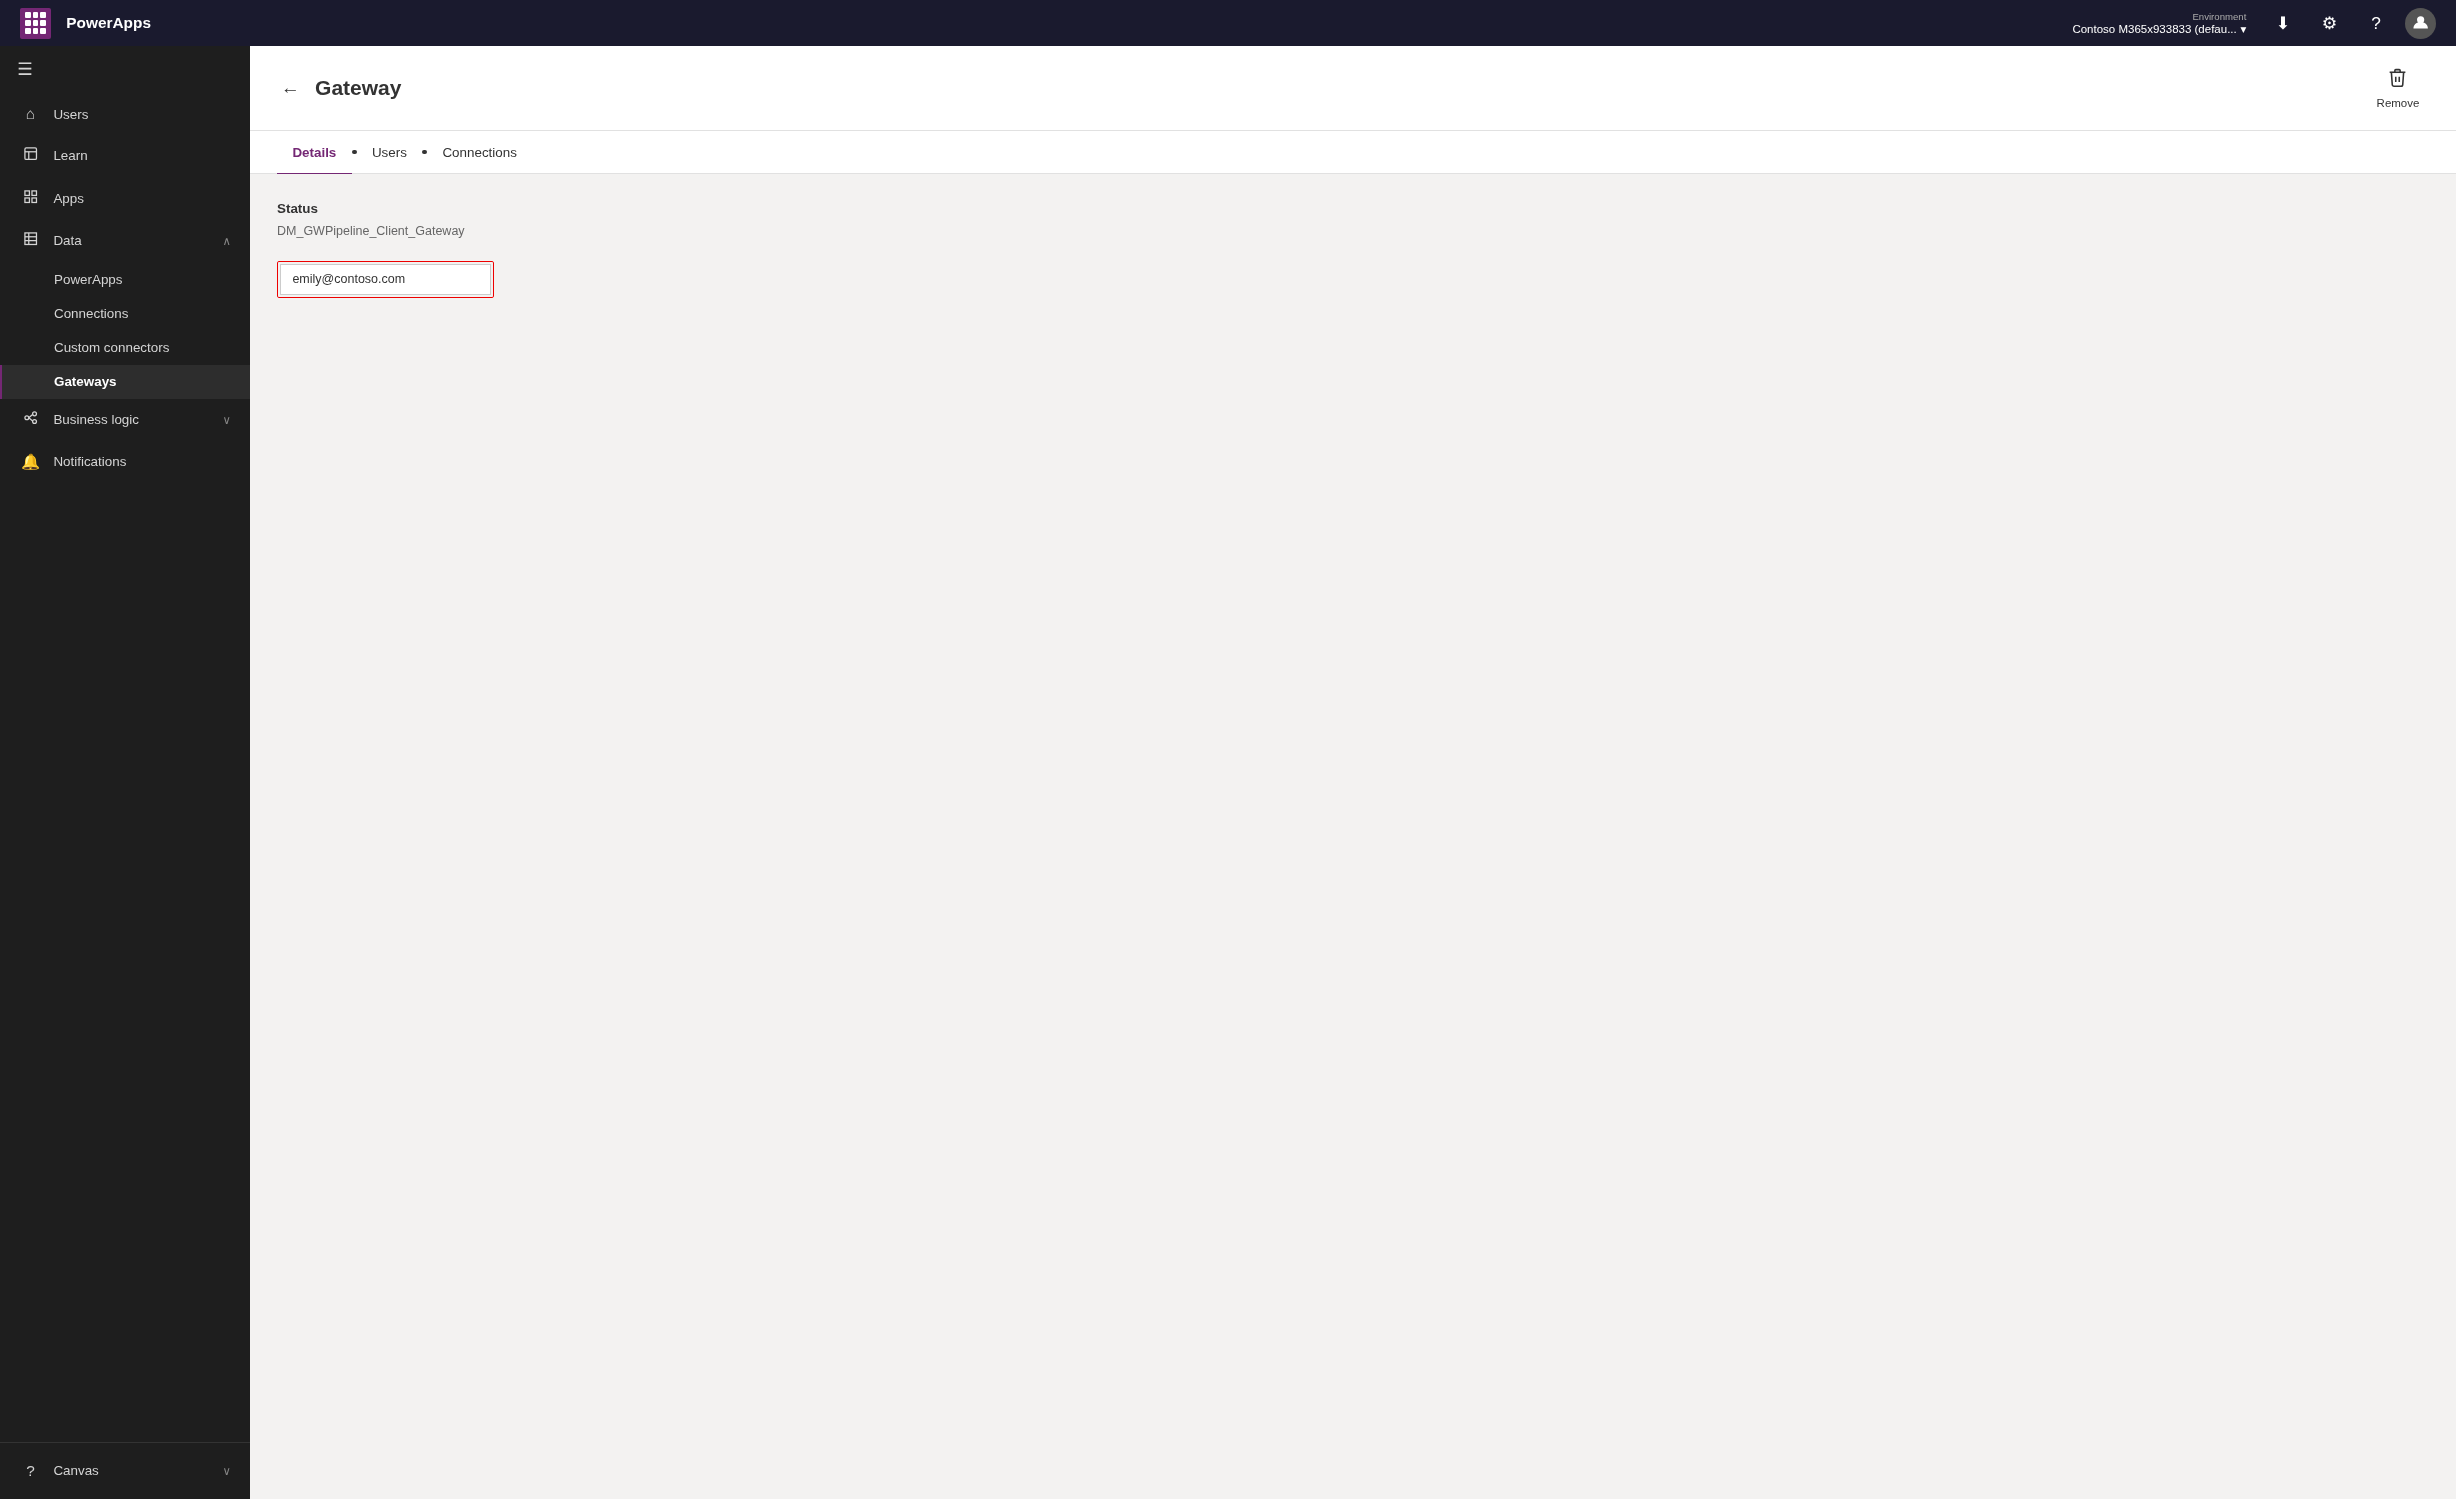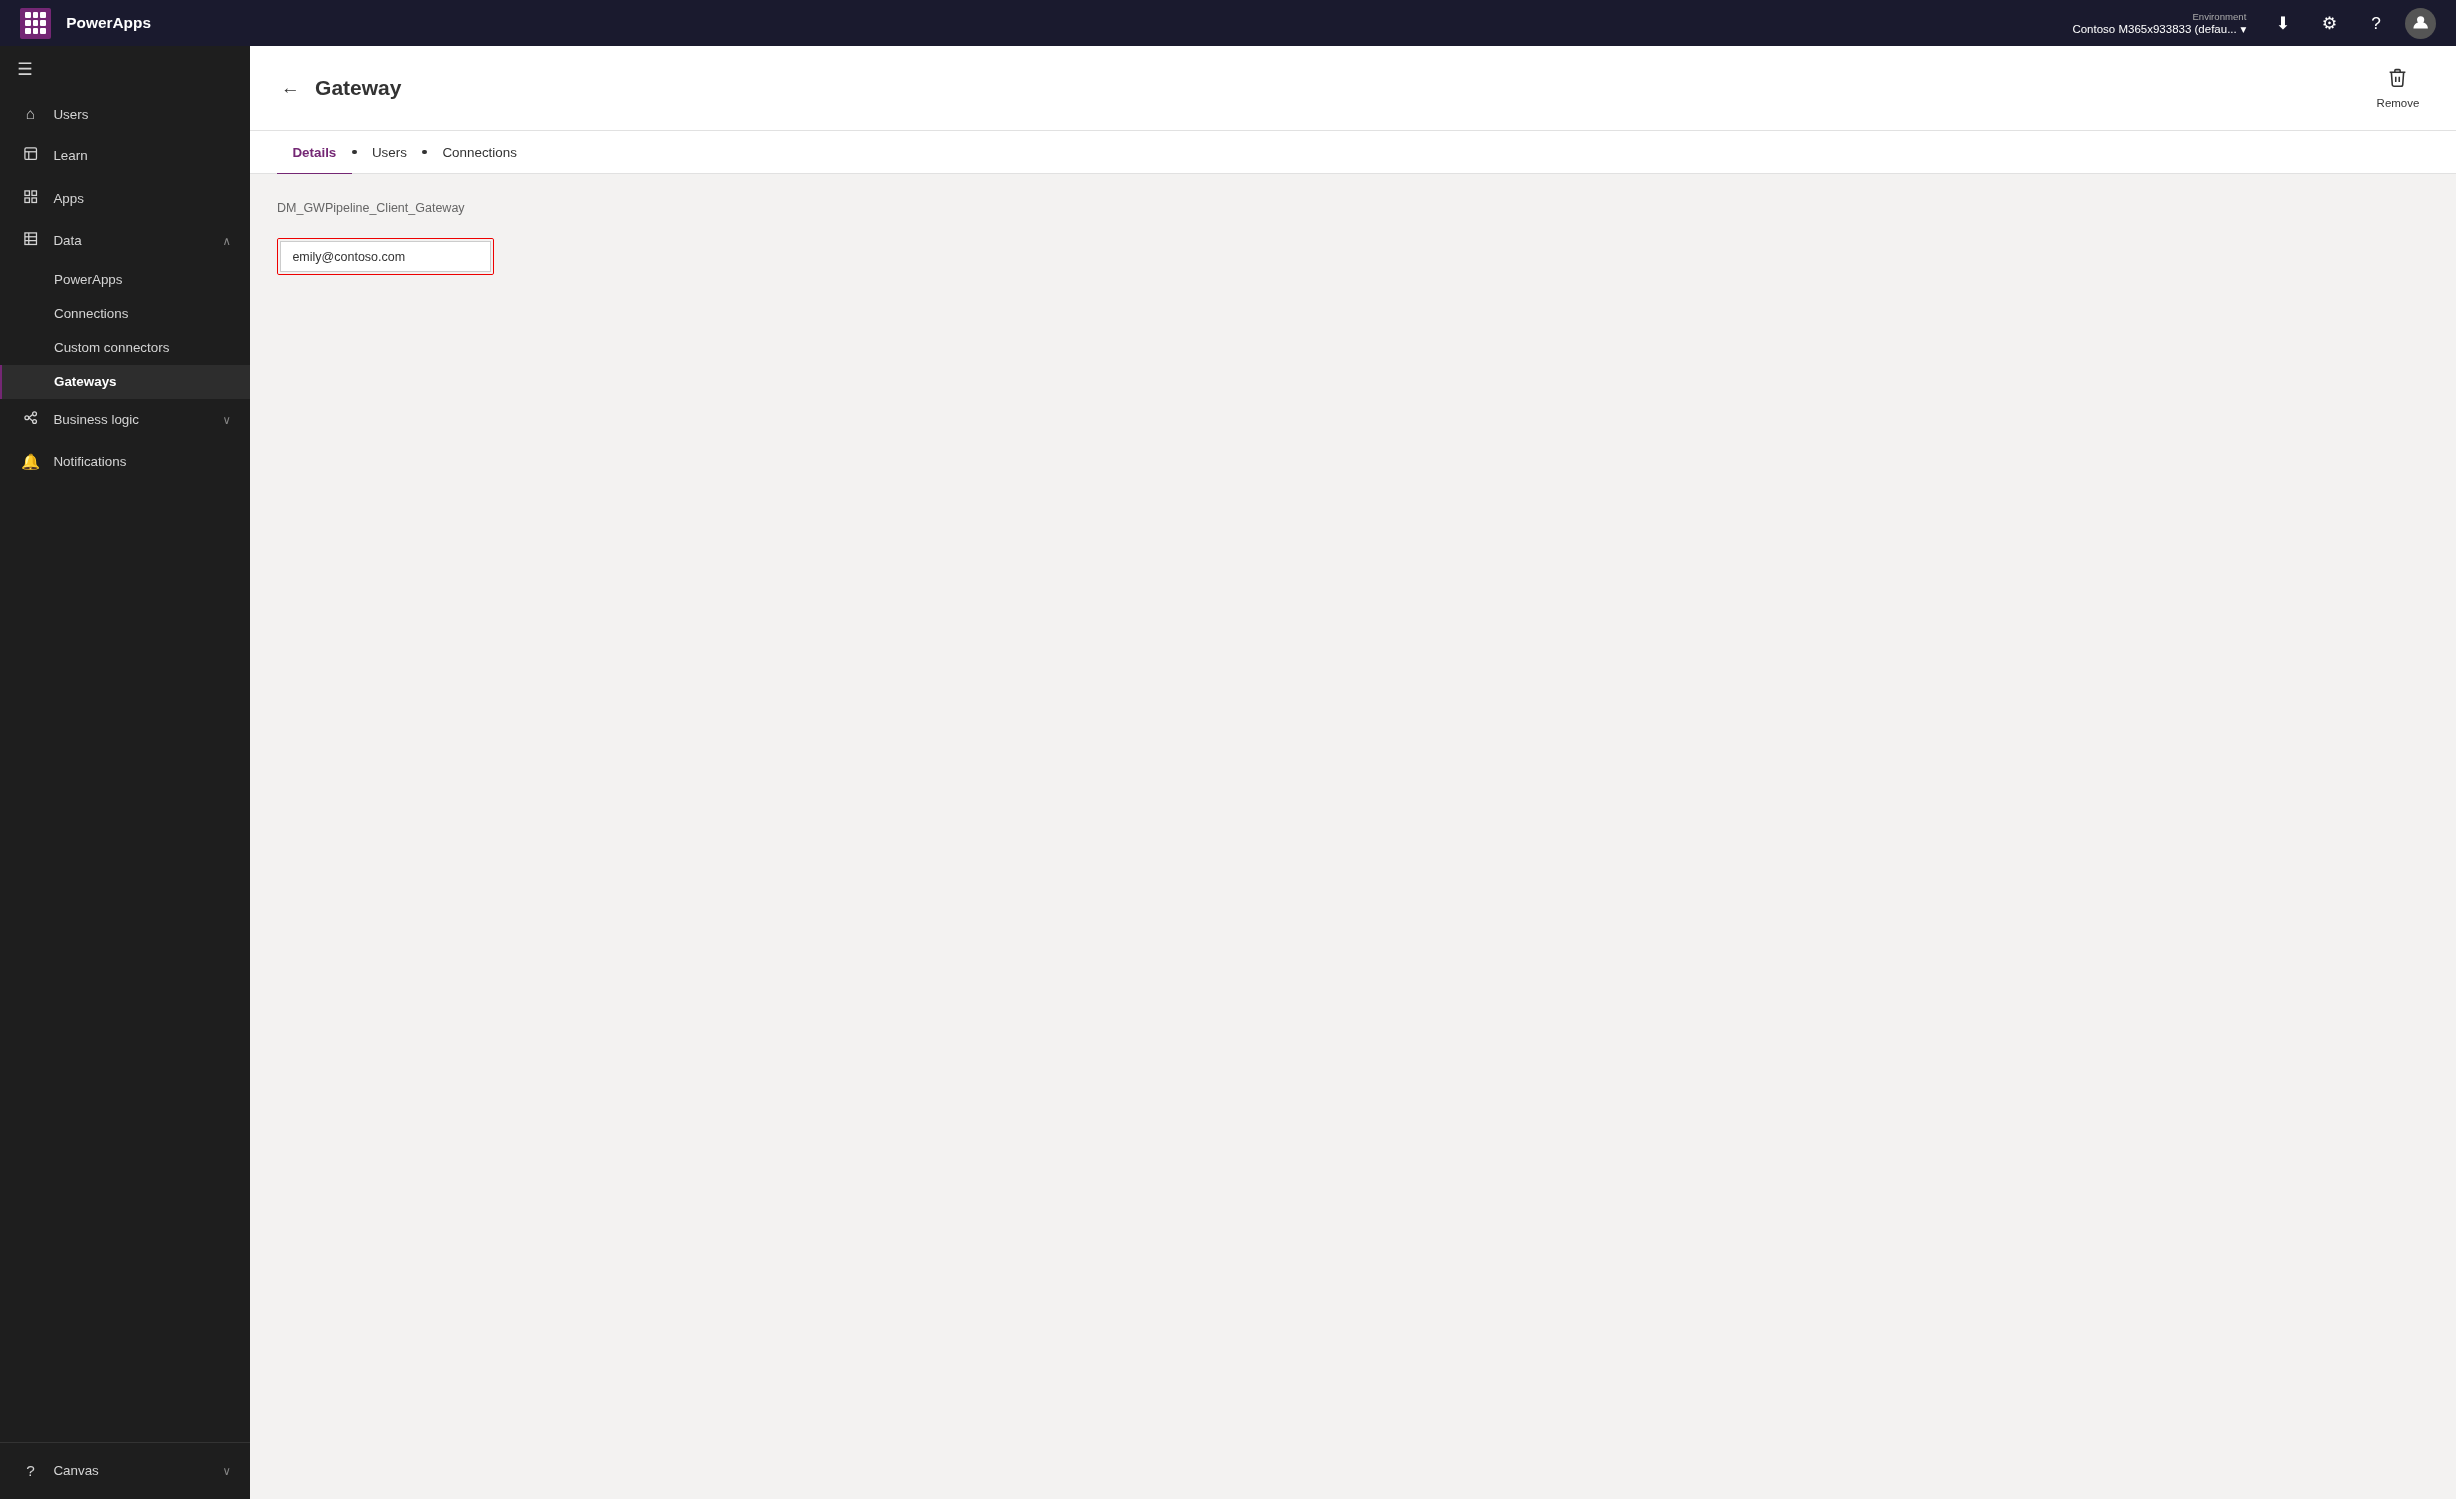--- a/index.html
+++ b/index.html
@@ -289,20 +289,21 @@
       <div class="tab-item">
         <span>Users</span>
       </div>
       <div class="tab-dot"></div>
       <div class="tab-item">
         <span>Connections</span>
       </div>
     </div>
 
     <div class="content">
+      <div class="section-title">Status</div>
       <div class="section-value">DM_GWPipeline_Client_Gateway</div>
 
       <div class="contact-input-wrapper">
         <input class="contact-input" type="text" value="emily@contoso.com" style="">
       </div>
     </div>
 
   </div>
 </div>
 

